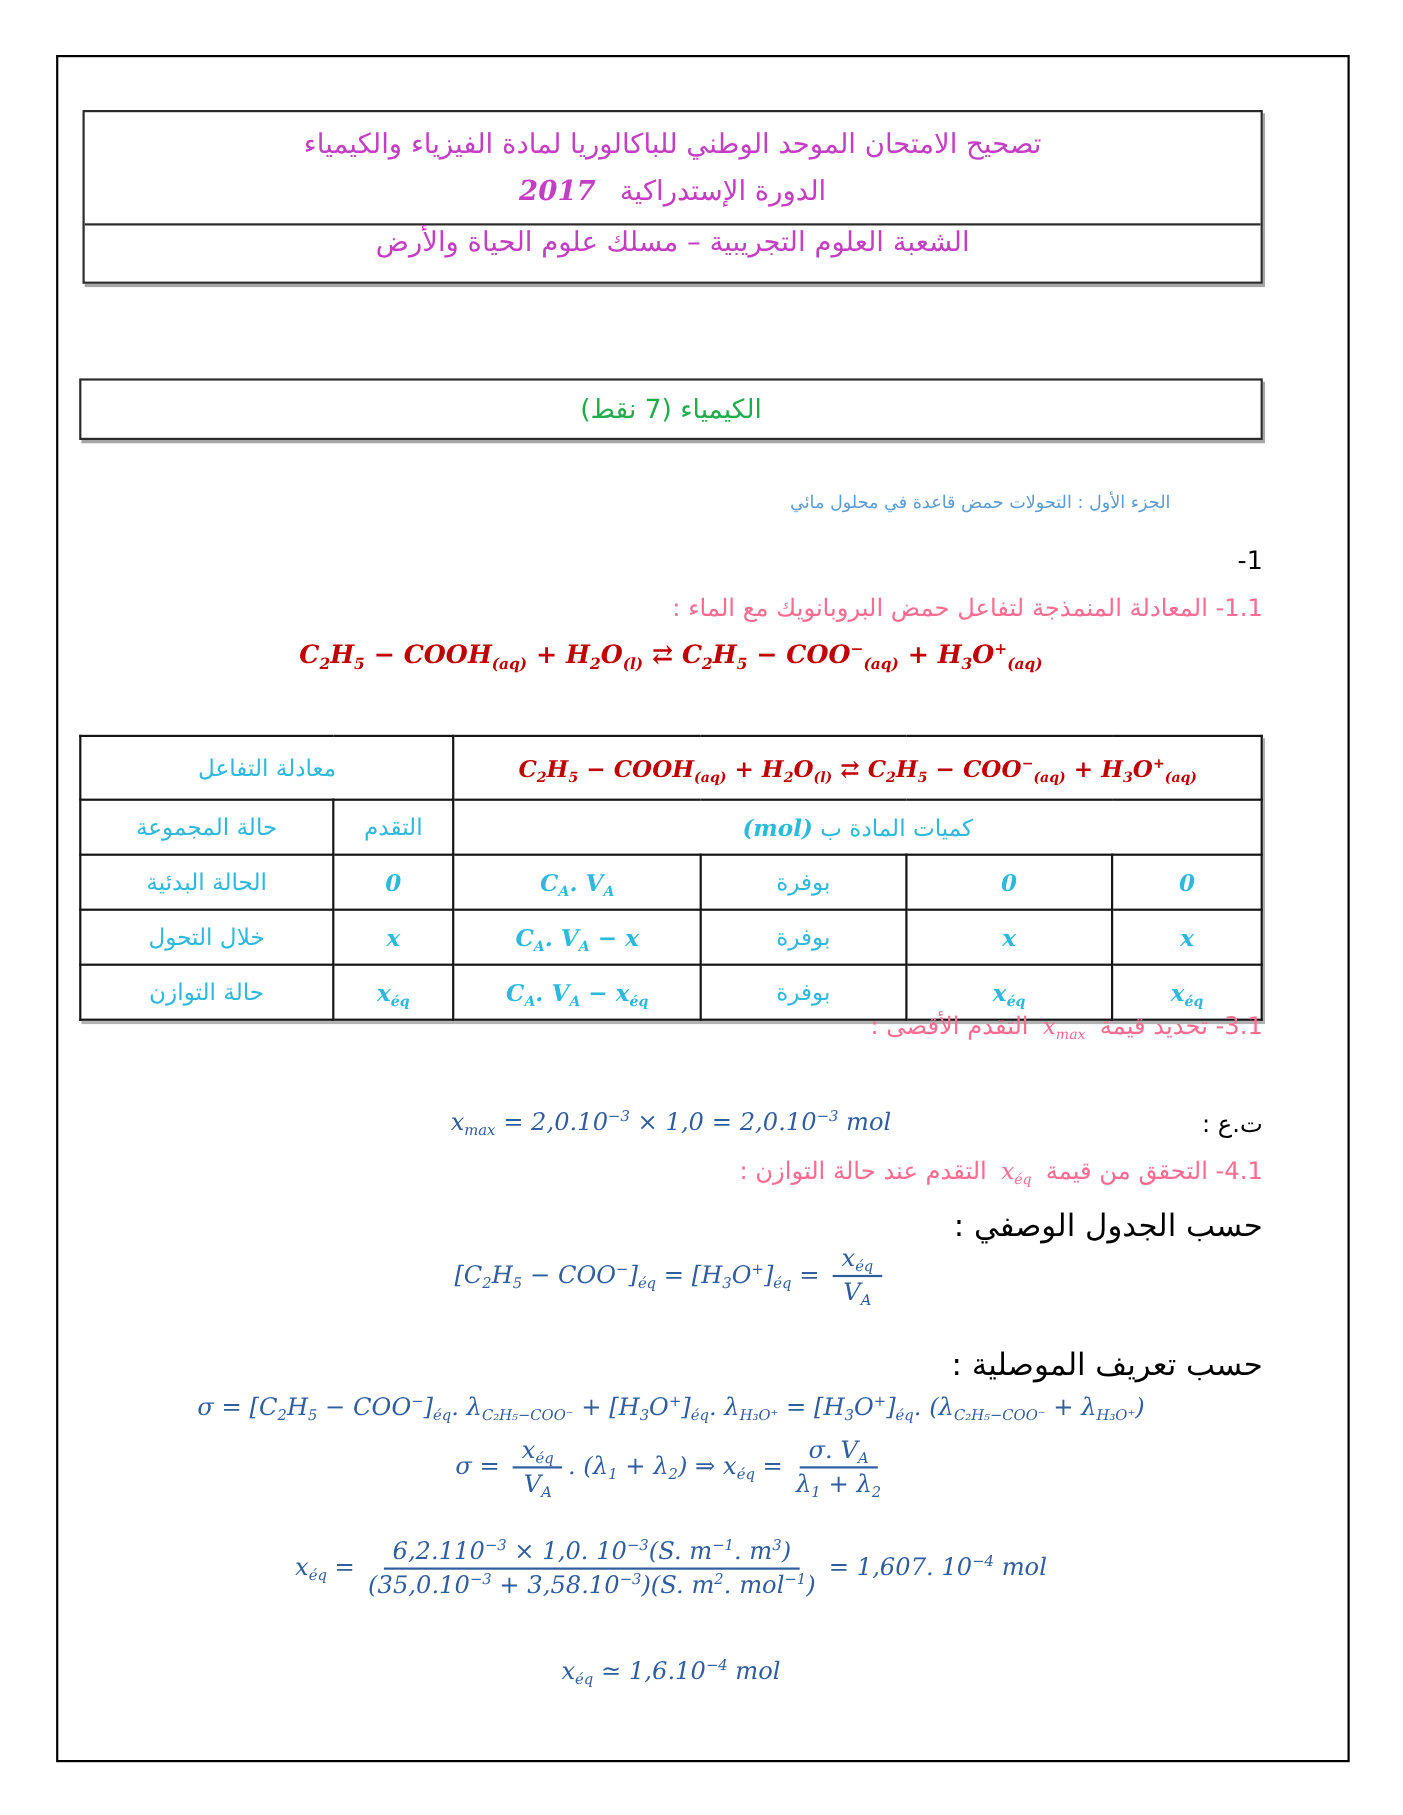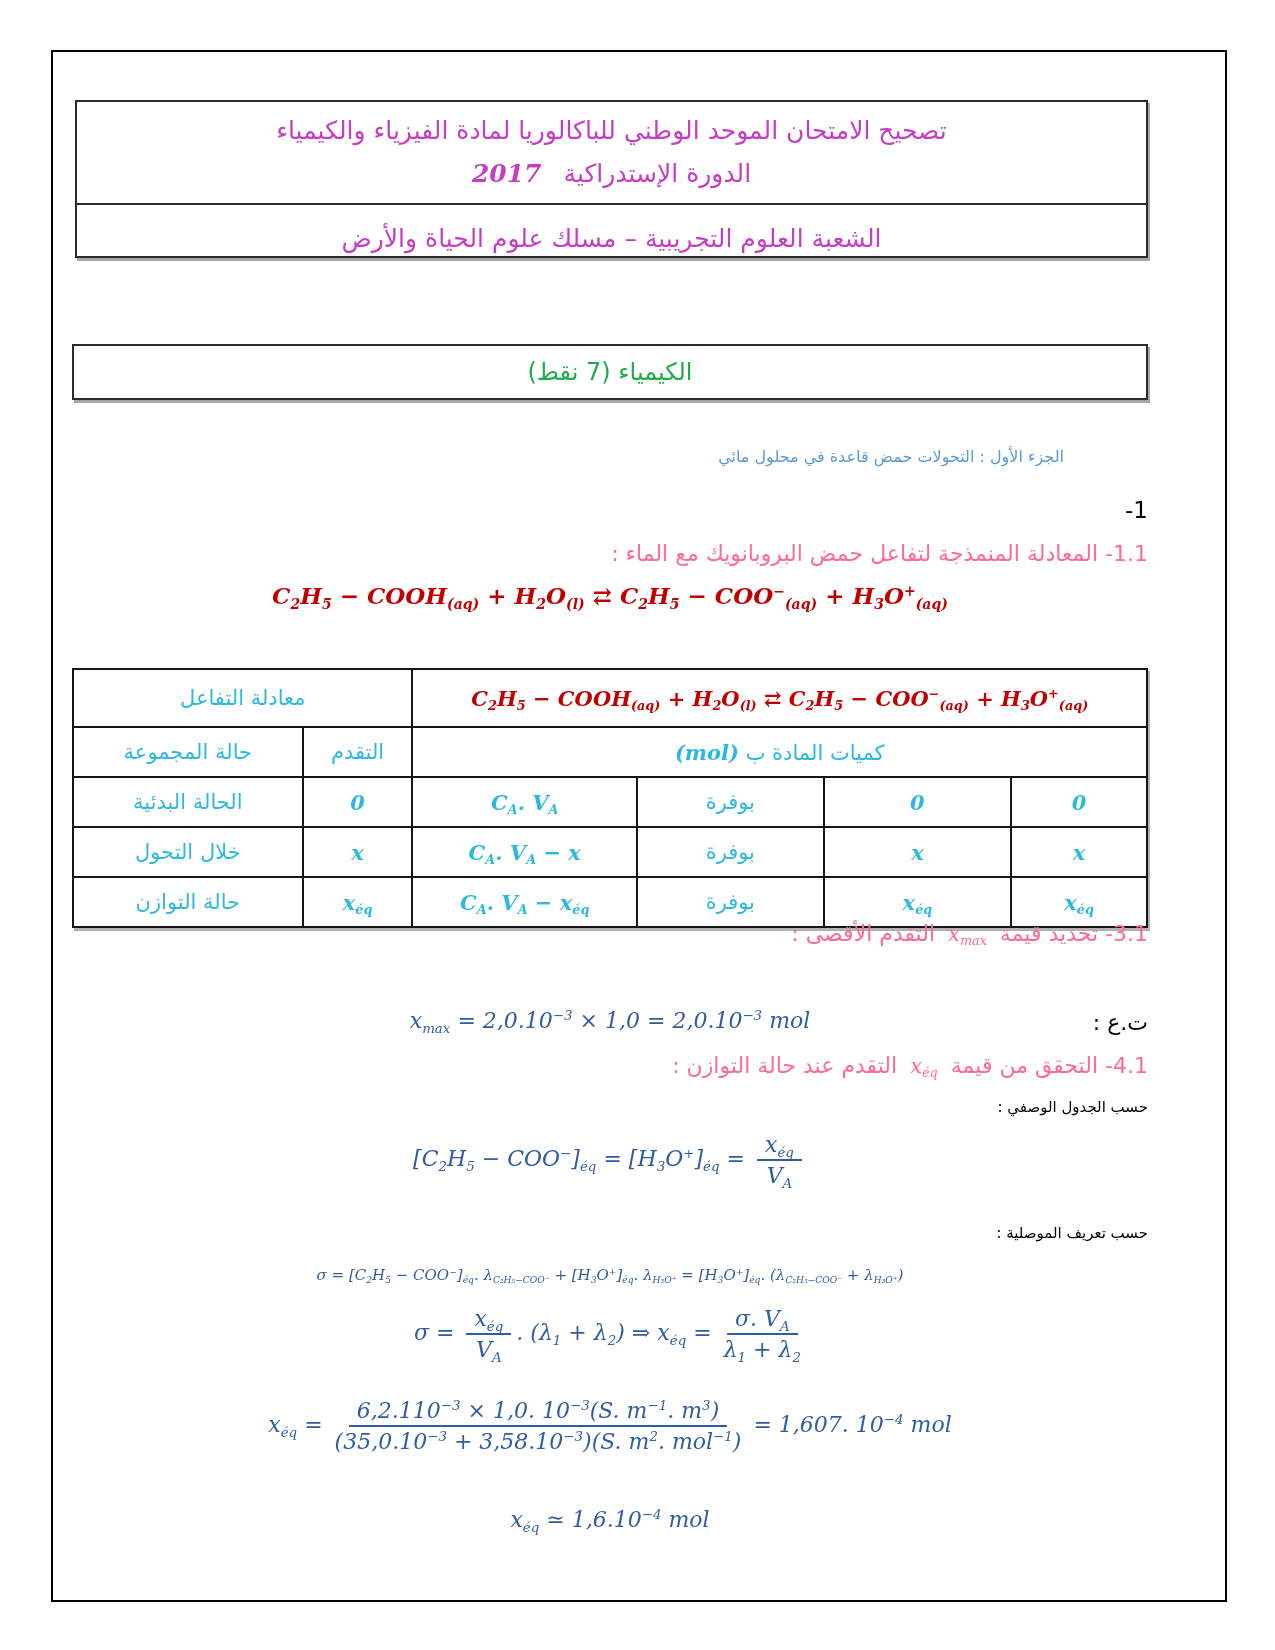--- a/index.html
+++ b/index.html
@@ -4,45 +4,45 @@
 <style>
   html,body{margin:0;padding:0;background:#fff;}
   .page{position:relative;width:1275px;height:1650px;background:#fff;overflow:hidden;
         font-family:"DejaVu Sans",sans-serif;color:#000;}
   .frame{position:absolute;left:51px;top:50px;width:1172px;height:1548px;border:2px solid #000;}
   
   .header-box{position:absolute;left:75px;top:100px;width:1069px;height:154px;
               border:2px solid #2b2b2b;box-shadow:2px 3px 0 rgba(0,0,0,.35);background:#fff;}
   .header-top{height:101px;border-bottom:2px solid #2b2b2b;display:flex;flex-direction:column;
               justify-content:space-evenly;align-items:center;}
-  .header-bottom{height:49px;display:flex;align-items:flex-end;justify-content:center;}
+  .header-bottom{height:49px;display:flex;align-items:flex-start;justify-content:center;}
   .m{margin:0;direction:rtl;text-align:center;color:#c53dc3;font-size:25px;line-height:1.2;}
   .year{font-weight:bold;font-style:italic;font-family:"DejaVu Serif",serif;margin-right:22px;}
   
   .banner{position:absolute;left:72px;top:344px;width:1072px;height:52px;border:2px solid #2b2b2b;
           box-shadow:2px 3px 0 rgba(0,0,0,.35);display:flex;align-items:center;justify-content:center;background:#fff;}
   .g{color:#1fad4b;font-size:24px;direction:rtl;}
   
   .part-title{position:absolute;top:447px;left:72px;width:992px;direction:rtl;text-align:right;
               color:#5b9bd5;font-size:16px;}
   .q-num{position:absolute;top:497px;left:72px;width:1076px;text-align:right;font-size:23px;}
   .ltr{direction:ltr;unicode-bidi:bidi-override;}
   .h-pink{position:absolute;left:72px;width:1076px;direction:rtl;text-align:right;
           color:#fd6b90;font-size:22px;line-height:1.3;}
   .pos-h11{top:540px}.pos-h21{top:630px}.pos-h31{top:920px}.pos-h41{top:1052px}
-  .ar-note{position:absolute;left:72px;width:1076px;direction:rtl;text-align:right;font-size:15px;}
+  .ar-note{position:absolute;left:72px;width:1076px;direction:rtl;text-align:right;font-size:28px;}
   .pos-n1{top:1098px}.pos-n2{top:1224px}
   
   .math{direction:ltr;unicode-bidi:isolate;font-family:"DejaVu Serif","DejaVu Sans",serif;font-style:italic;}
   .eq{position:absolute;left:72px;width:1076px;text-align:center;font-size:22px;line-height:1.25;}
   .crimson{color:#c00000;font-weight:bold;}
   .blue{color:#2f5d9e;}
   .pos-eq1{top:582px;font-size:23px}
   .pos-eq3{top:1132px}
-  .pos-eq4{top:1266px;font-size:15px}
+  .pos-eq4{top:1266px;font-size:22px}
   .pos-eq5{top:1306px}
   .pos-eq6{top:1398px}
   .pos-eq7{top:1506px}
   sub,sup{font-size:61%;line-height:0;}
   sub{vertical-align:-0.35em;}
   sup{vertical-align:0.6em;}
   .frac{display:inline-flex;flex-direction:column;align-items:center;vertical-align:middle;
         margin:0 5px;line-height:1.15;}
   .frac .num{border-bottom:2px solid currentColor;padding:0 8px 2px;}
   .frac .den{padding-top:2px;}

